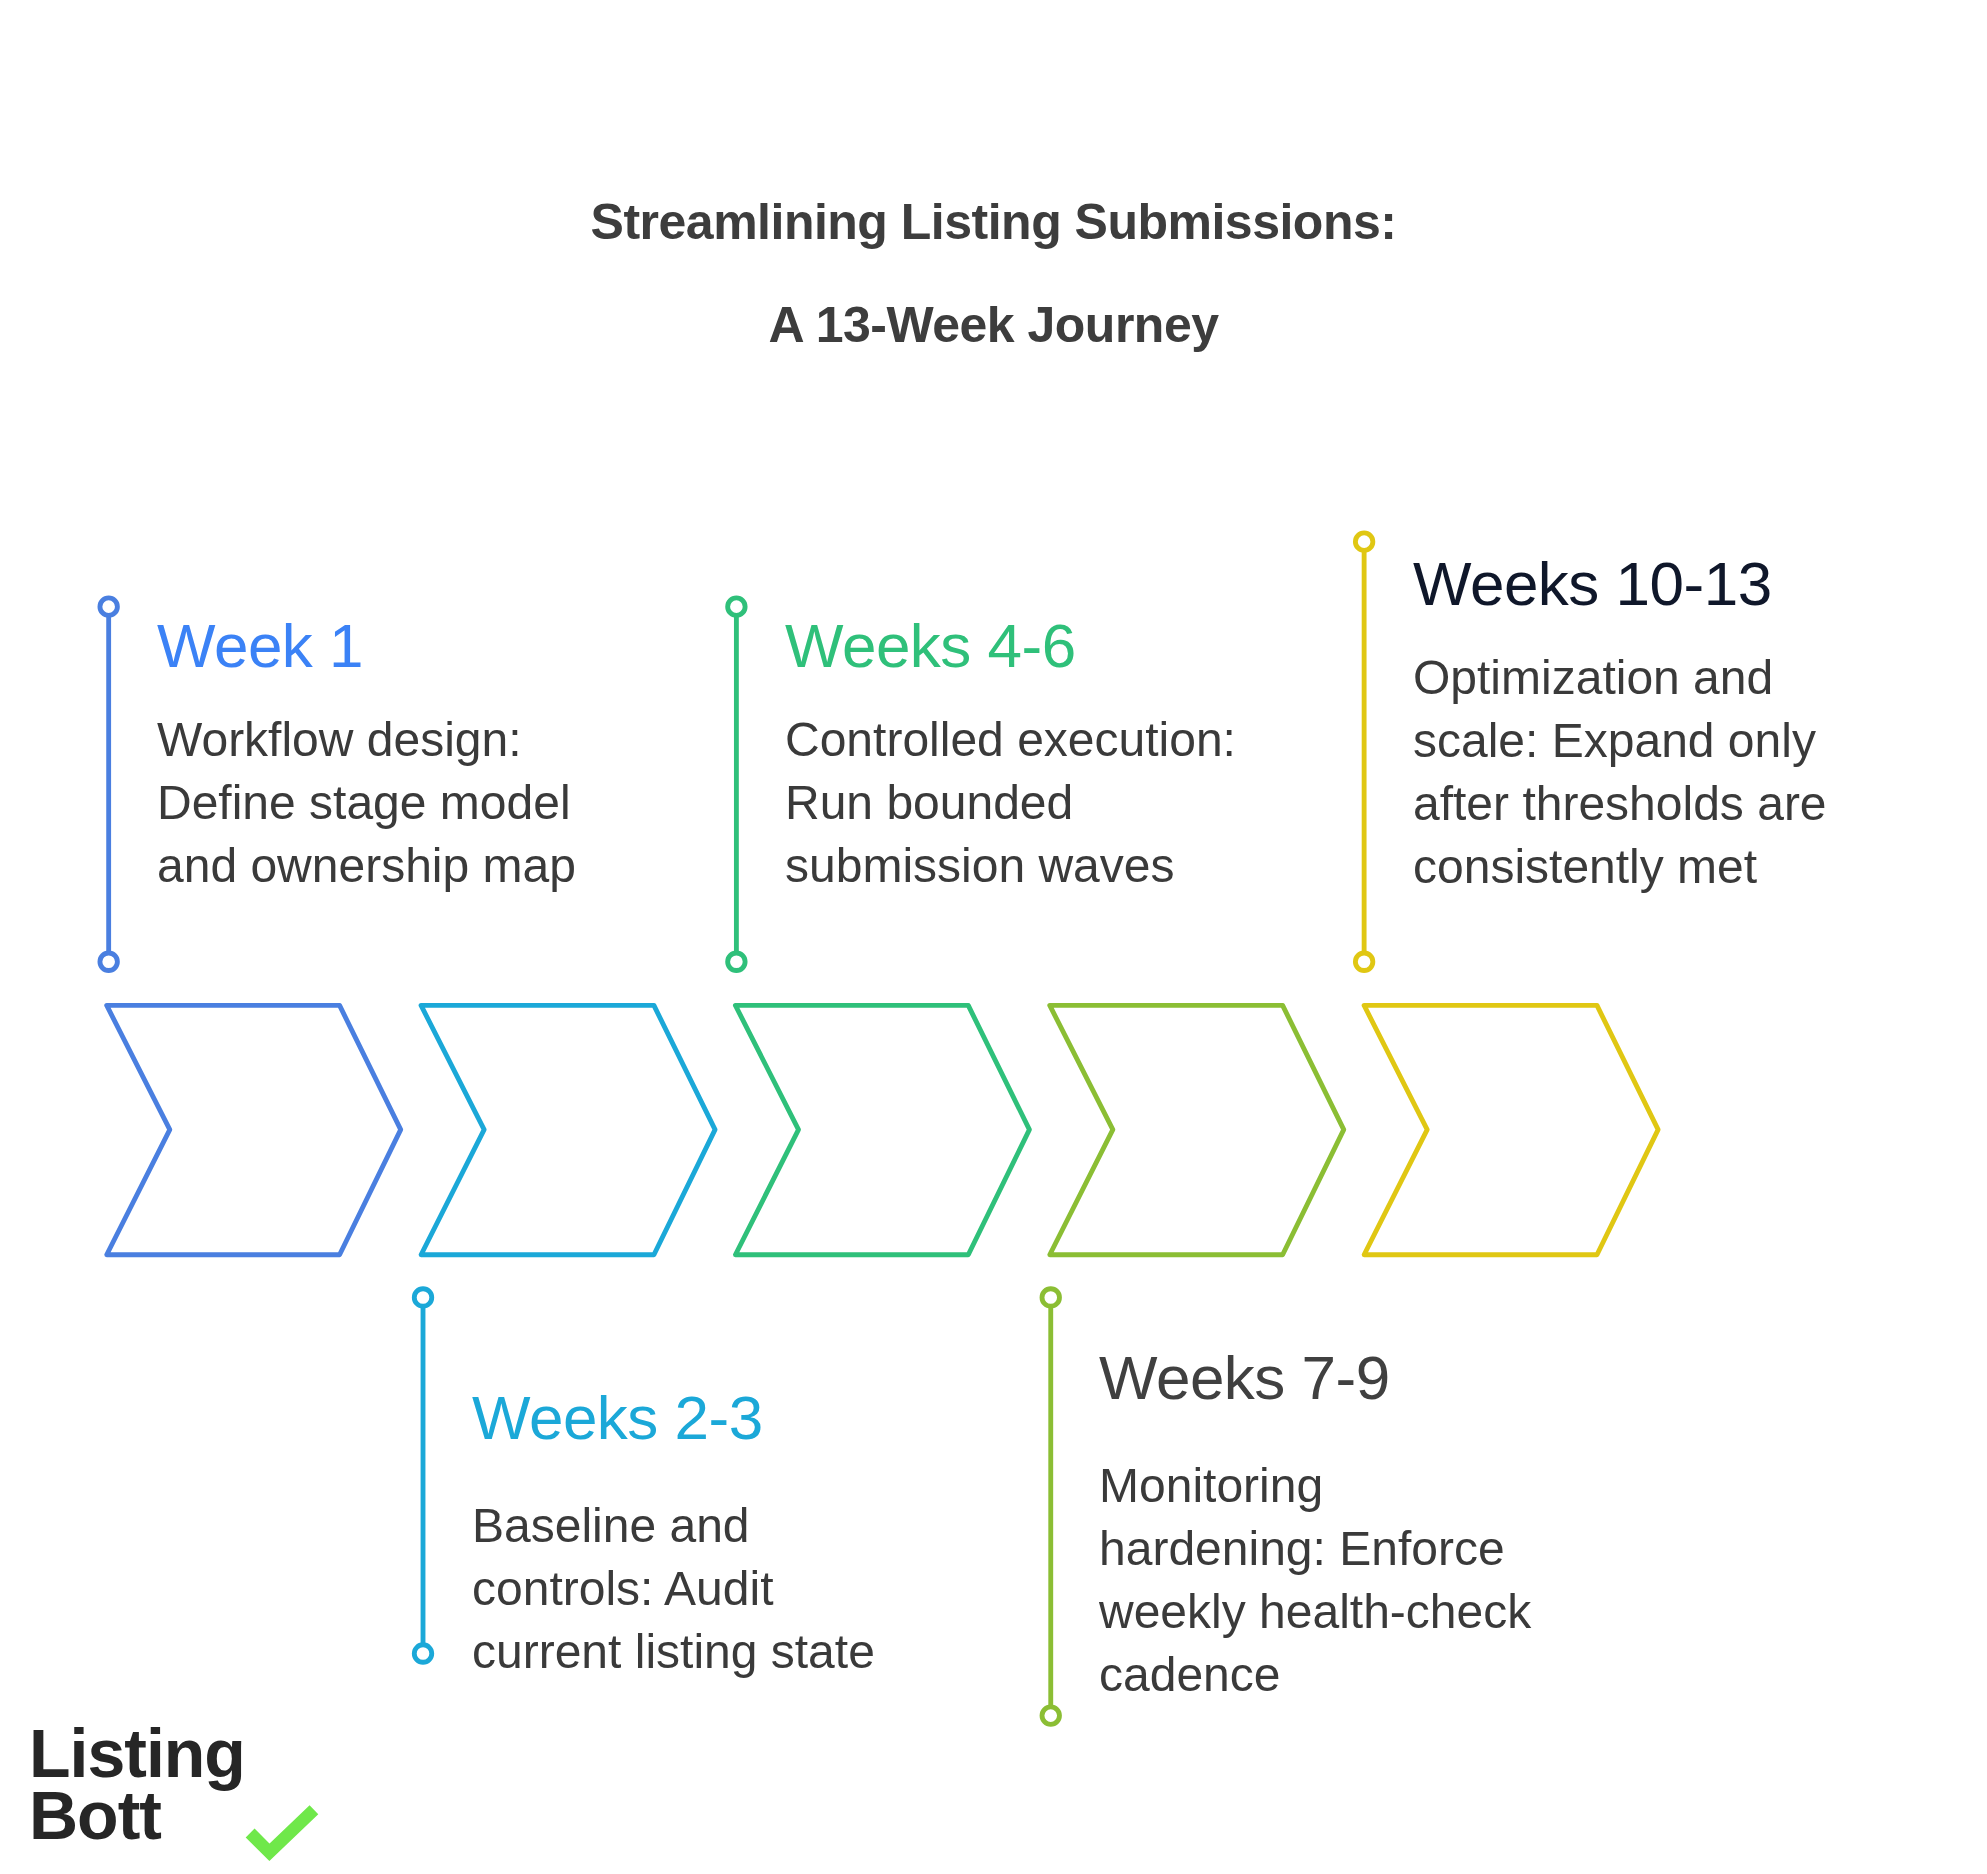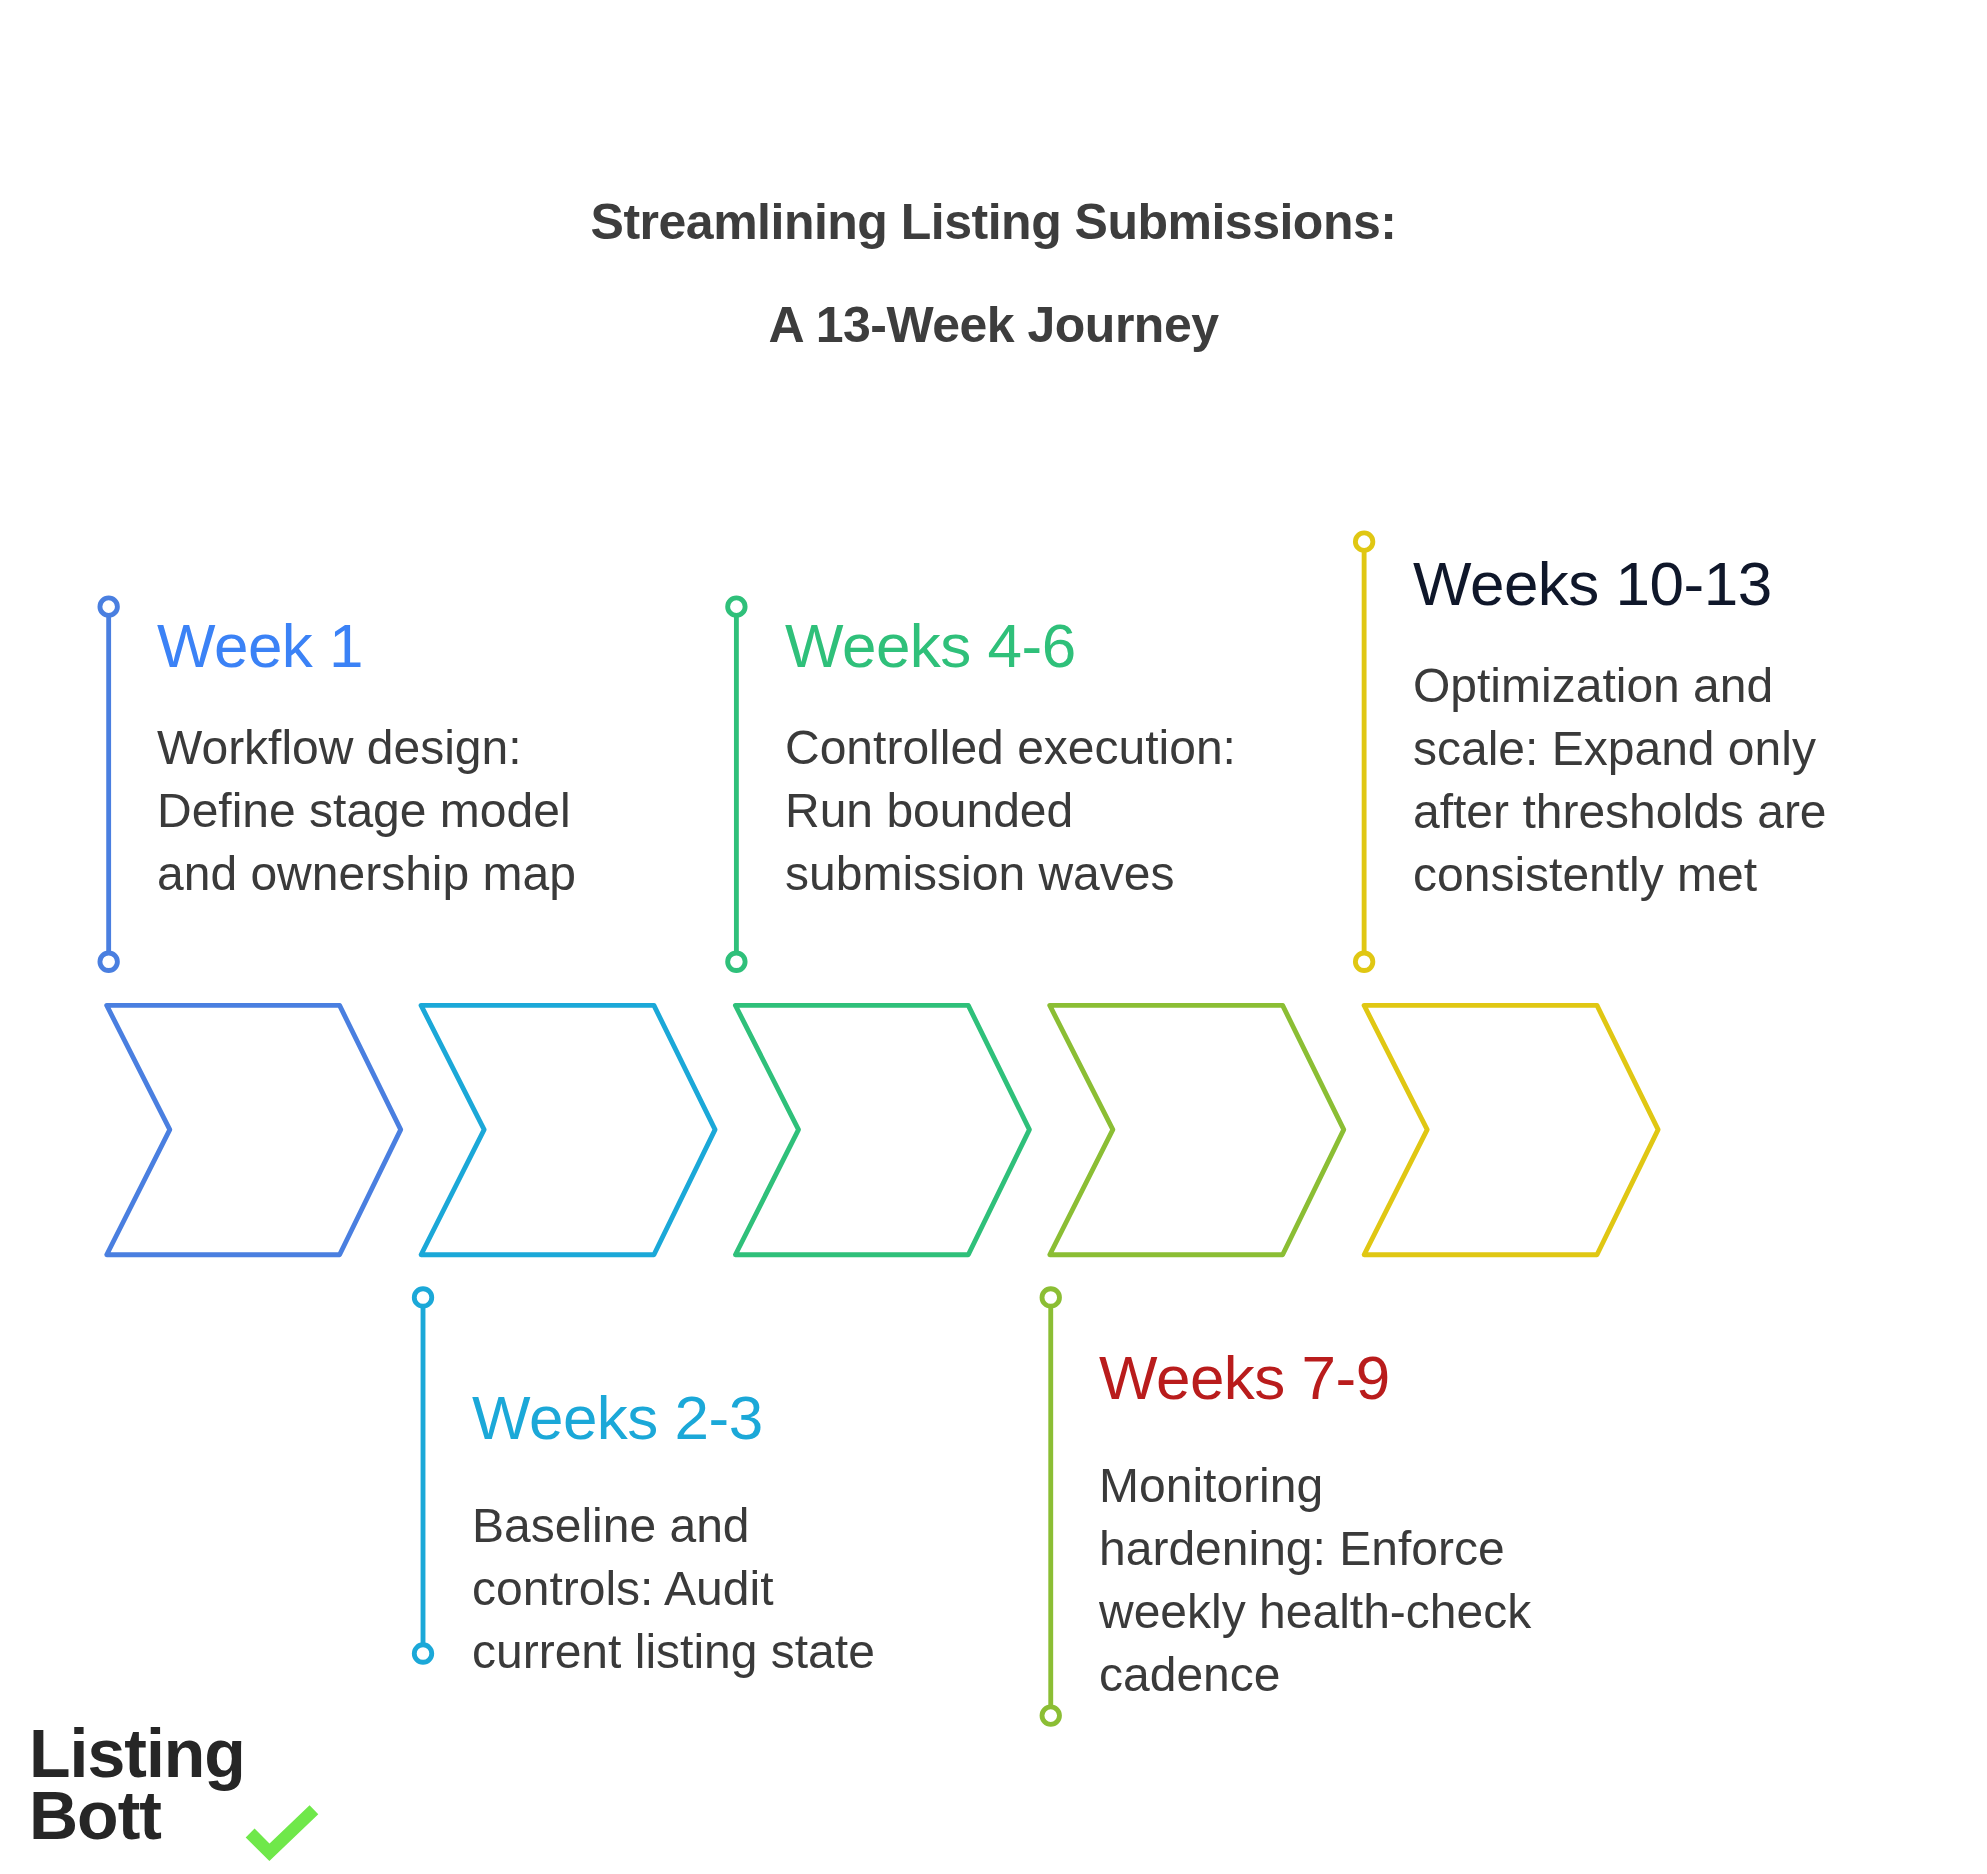--- a/index.html
+++ b/index.html
@@ -4,21 +4,21 @@
 <style>
   html, body { margin: 0; padding: 0; background: #ffffff; }
   body { width: 1987px; height: 1875px; position: relative; overflow: hidden;
          font-family: "Liberation Sans", "DejaVu Sans", sans-serif; color: #3a3a3a; }
   .title { position: absolute; left: 0; width: 1987px; top: 171px; text-align: center;
            font-weight: bold; font-size: 50px; line-height: 103px; color: #3d3d3d; letter-spacing: -0.5px; }
   .title div { display: block; }
   svg.diagram { position: absolute; left: 0; top: 0; width: 1987px; height: 1875px; }
   .item { position: absolute; }
   .item .heading { font-size: 62px; line-height: 74px; white-space: nowrap; letter-spacing: -0.5px; }
-  .item .body { font-size: 48px; line-height: 63px; color: #3a3a3a; margin-top: 33px; }
+  .item .body { font-size: 48px; line-height: 63px; color: #3a3a3a; margin-top: 25px; }
   .item .body div { white-space: nowrap; }
   .logo { position: absolute; left: 29px; top: 1722px; }
   .logo .l1, .logo .l2 { font-weight: bold; font-size: 68px; line-height: 62px; color: #262626; letter-spacing: -1px; }
   .logo .check { position: absolute; left: 215px; top: 82px; }
 </style>
 </head>
 <body>
 
 <div class="title">
   <div>Streamlining Listing Submissions:</div>
@@ -85,21 +85,21 @@
 <div class="item" style="left:785px; top:609px;">
   <div class="heading" style="color:#2FC07A;">Weeks 4-6</div>
   <div class="body">
     <div>Controlled execution:</div>
     <div>Run bounded</div>
     <div>submission waves</div>
   </div>
 </div>
 
 <div class="item" style="left:1099px; top:1341px;">
-  <div class="heading" style="color:#b91c1c;">Weeks 7-9</div>
+  <div class="heading" style="color:#404040;">Weeks 7-9</div>
   <div class="body" style="margin-top:39px;">
     <div>Monitoring</div>
     <div>hardening: Enforce</div>
     <div>weekly health-check</div>
     <div>cadence</div>
   </div>
 </div>
 
 <div class="item" style="left:1413px; top:547px;">
   <div class="heading" style="color:#0f172a;">Weeks 10-13</div>

